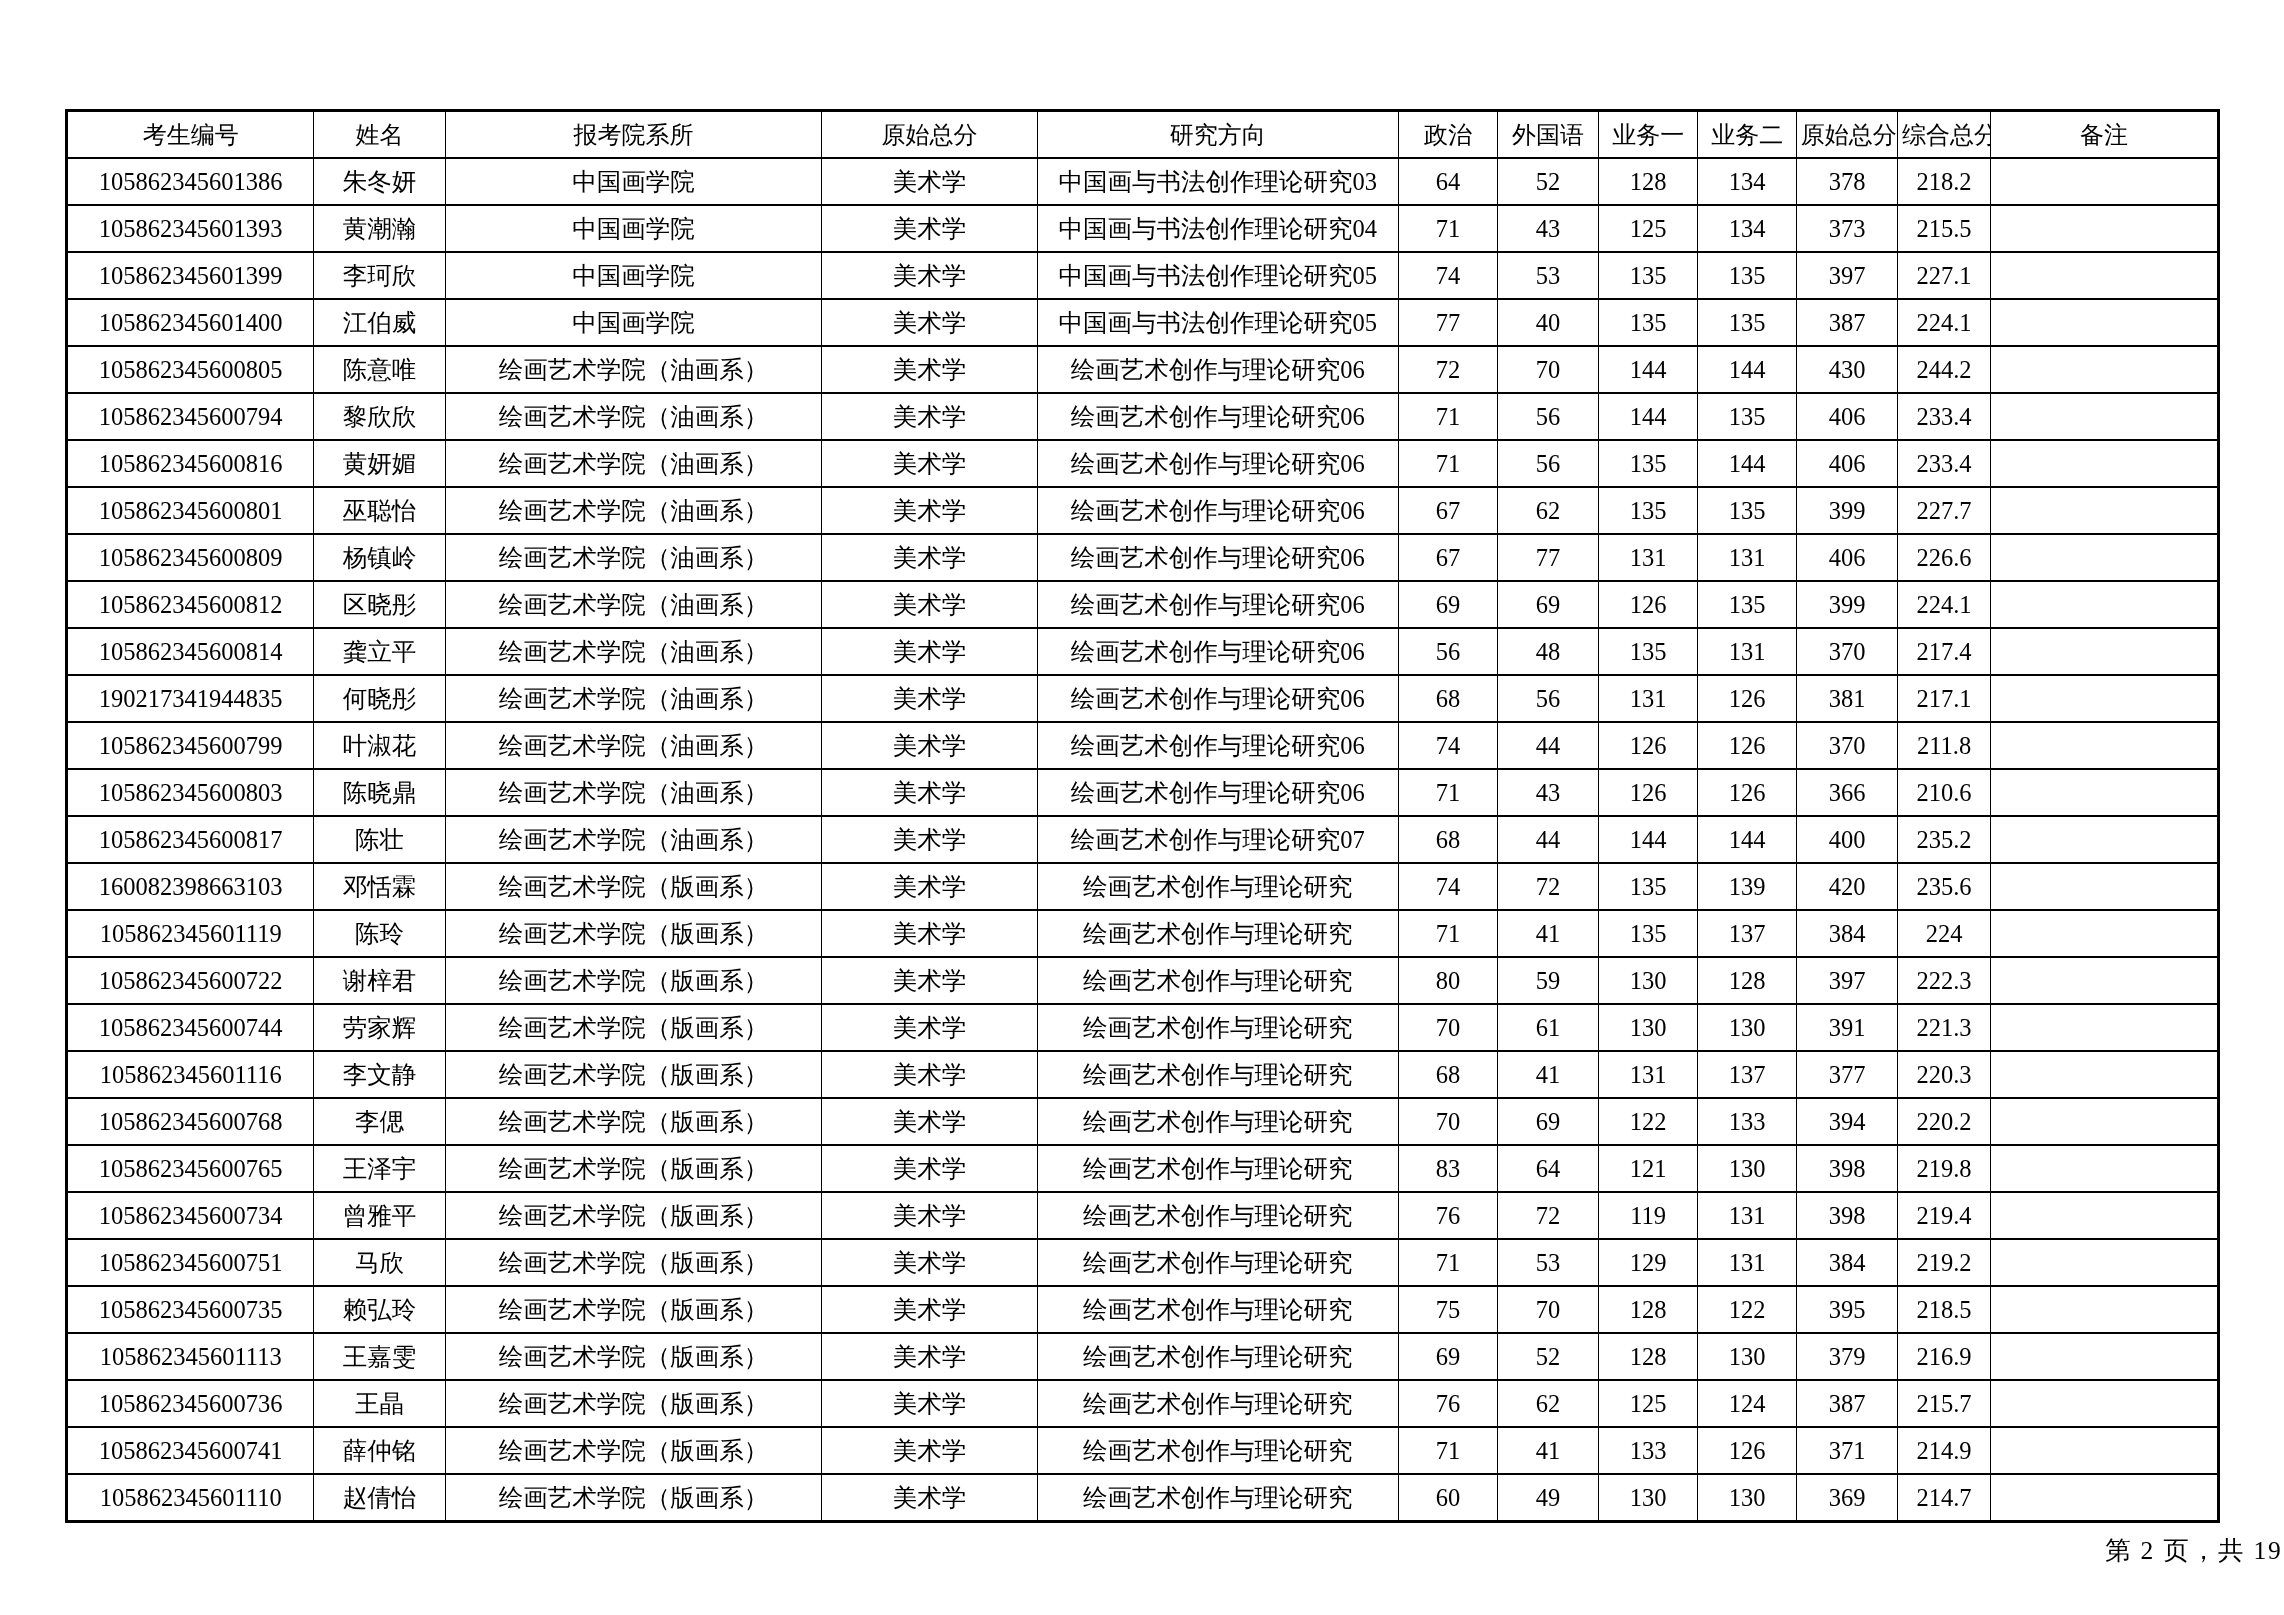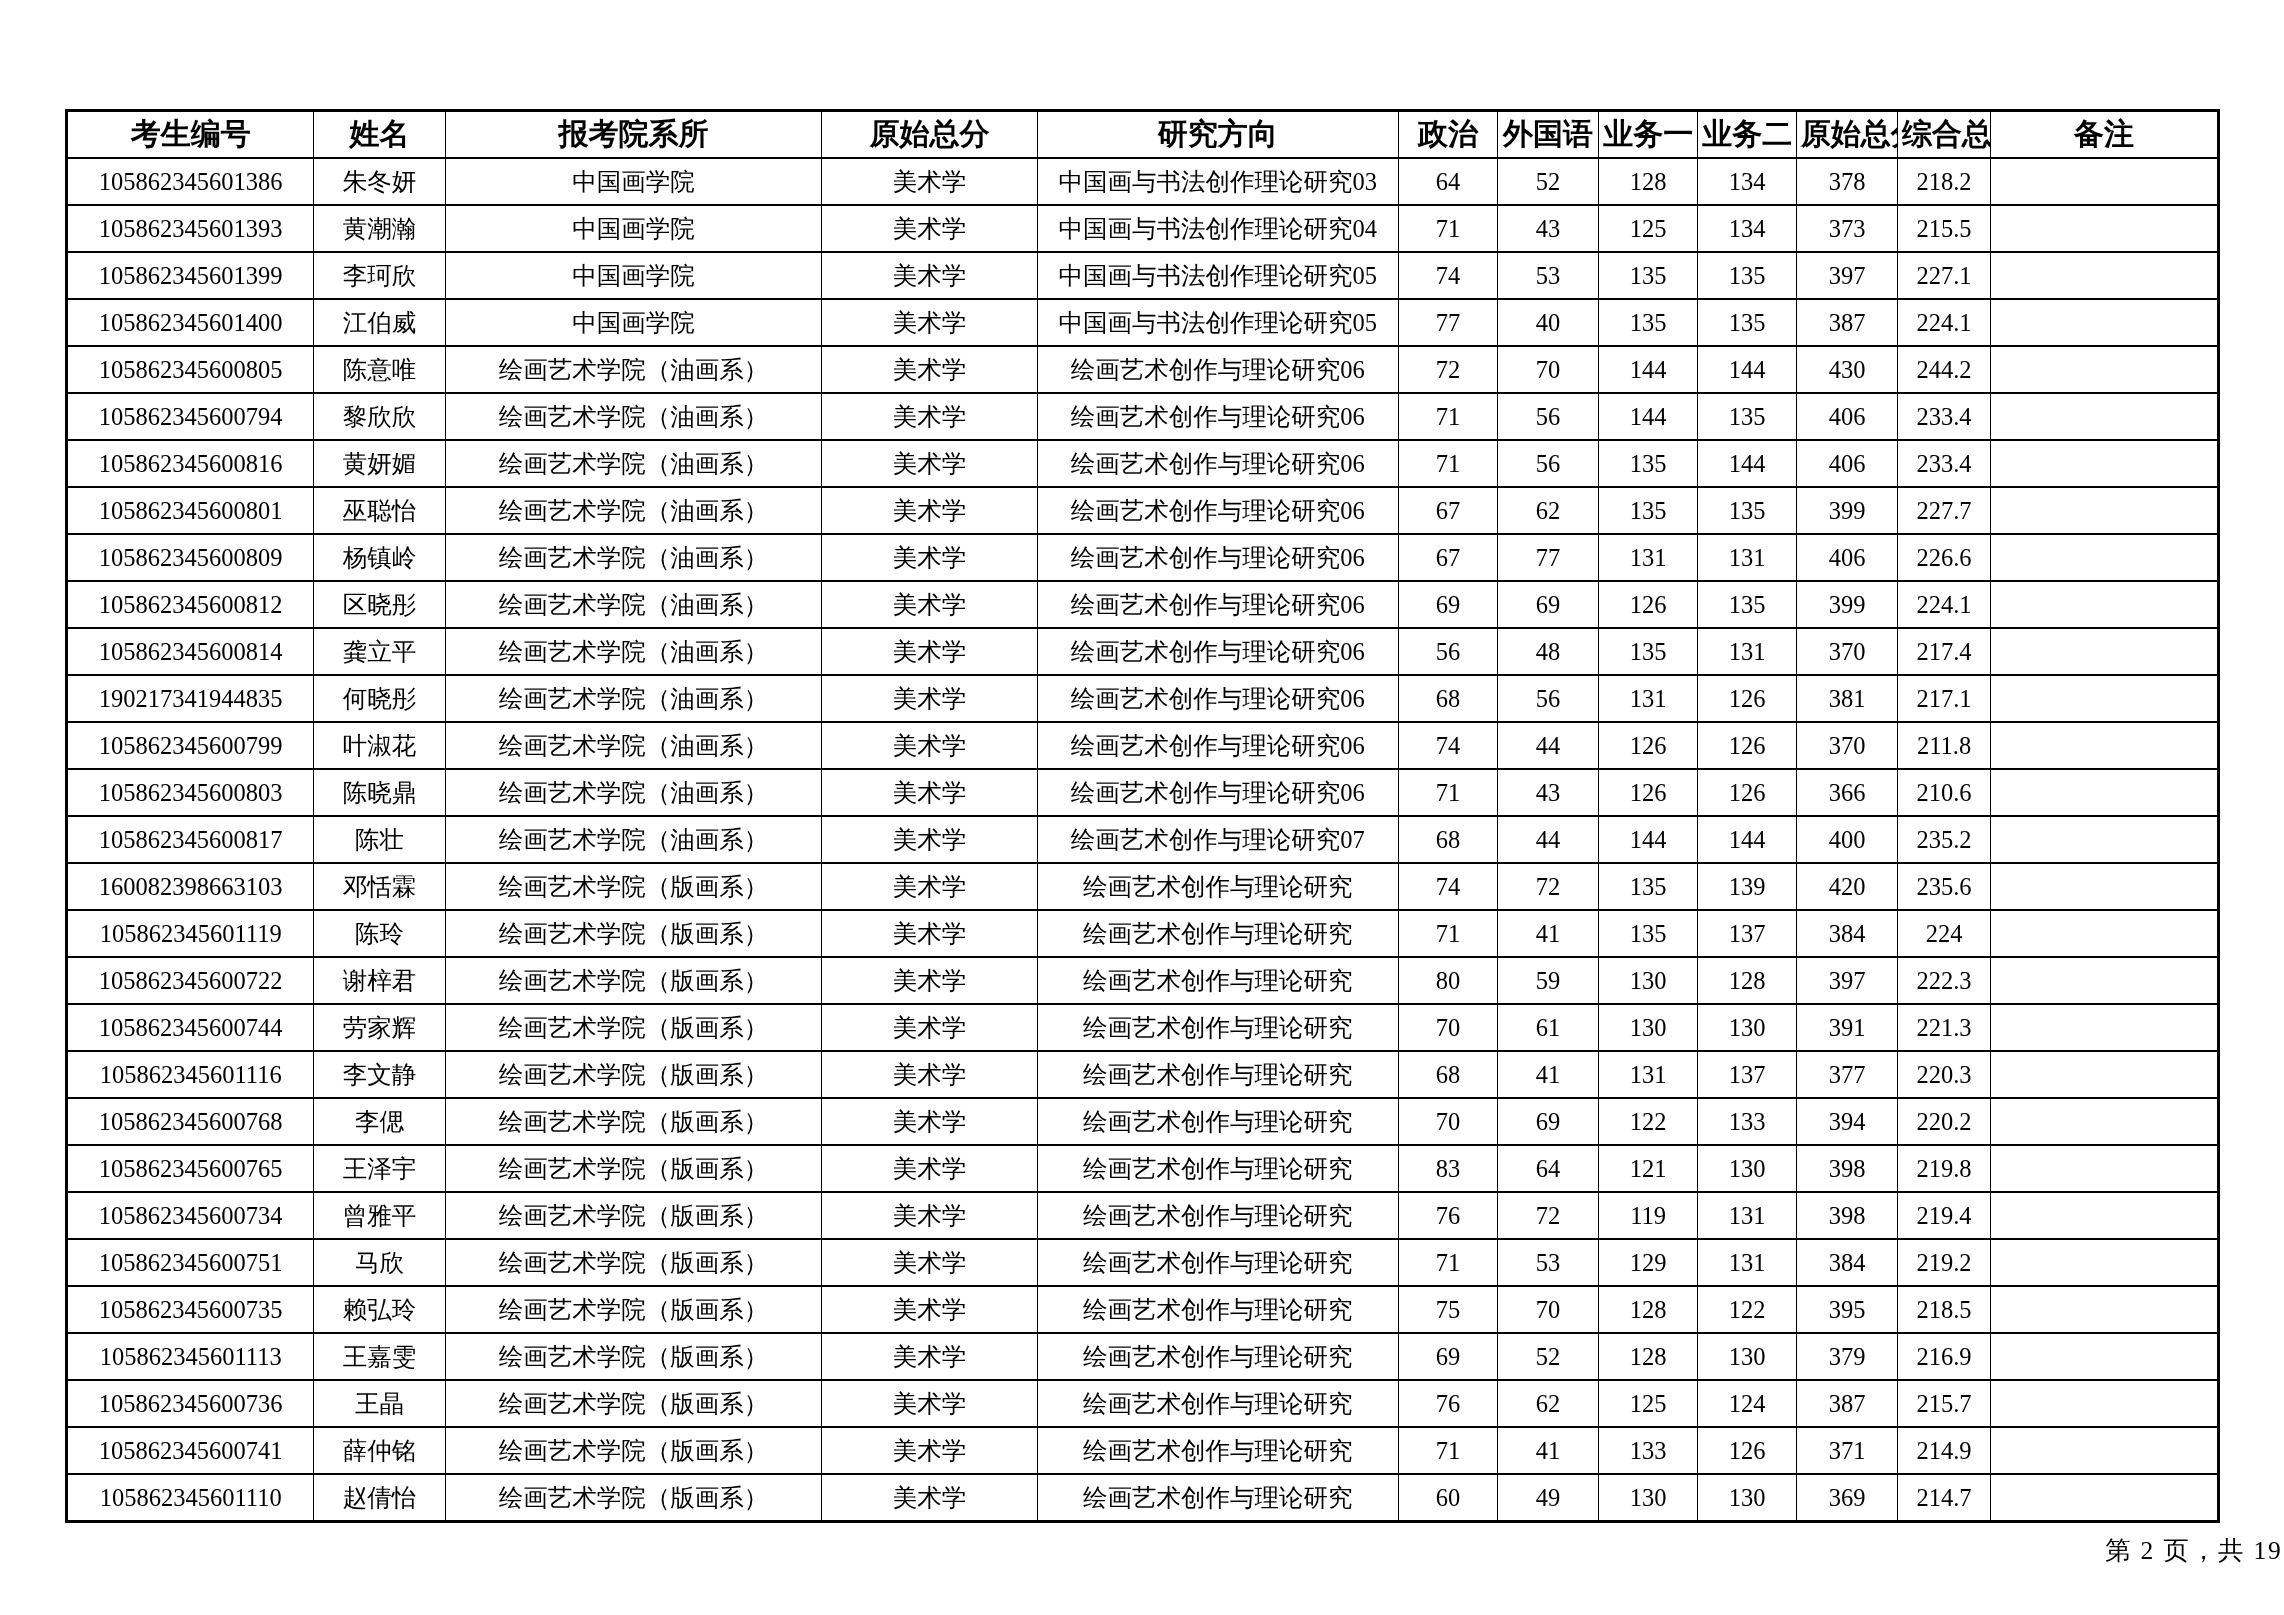--- a/index.html
+++ b/index.html
@@ -32,22 +32,22 @@
     border-top: 2.7px solid #000000;
     border-bottom: 2.7px solid #000000;
     height: 45px;
     text-align: center;
     vertical-align: middle;
     padding: 0 3.6px;
     overflow: hidden;
     white-space: nowrap;
   }
   table.score-table th {
-    font-weight: bold;
-    font-size: 30px;
+    font-weight: normal;
+    font-size: 24px;
   }
   table.score-table td {
     font-size: 24.5px;
   }
   .footer {
     position: absolute;
     left: 65px;
     top: 1533px;
     width: 2253px;
     text-align: right;

